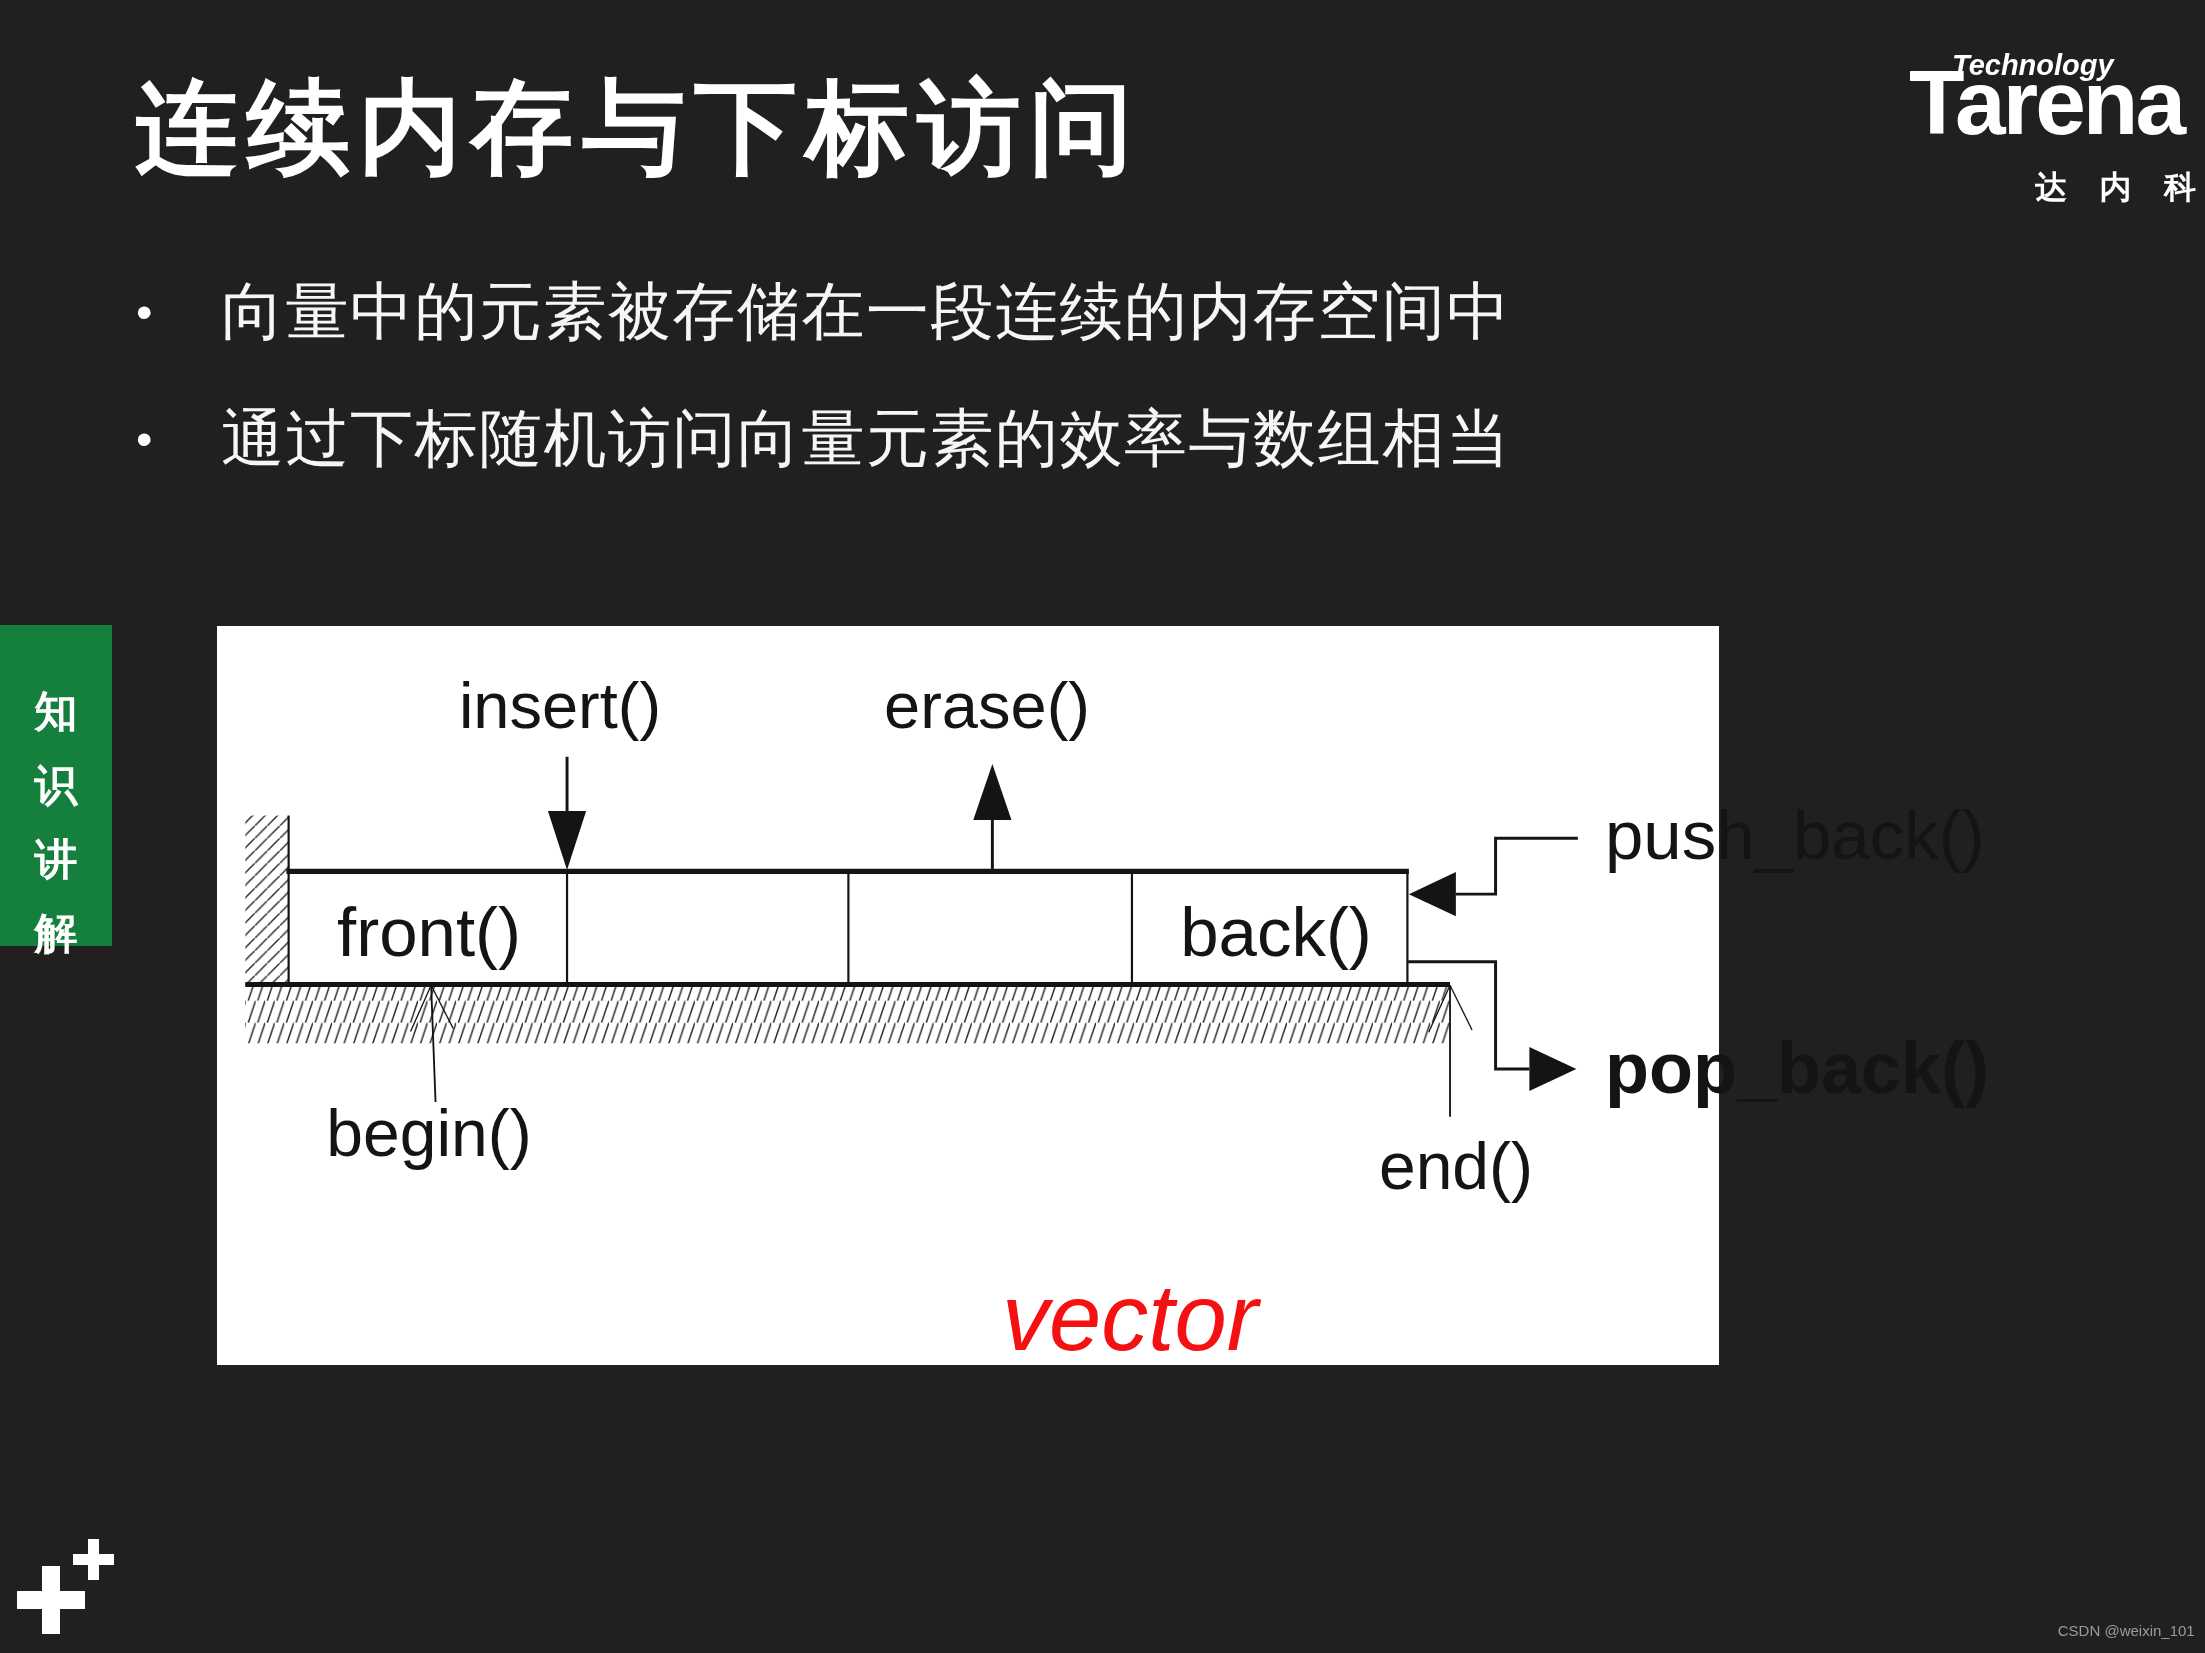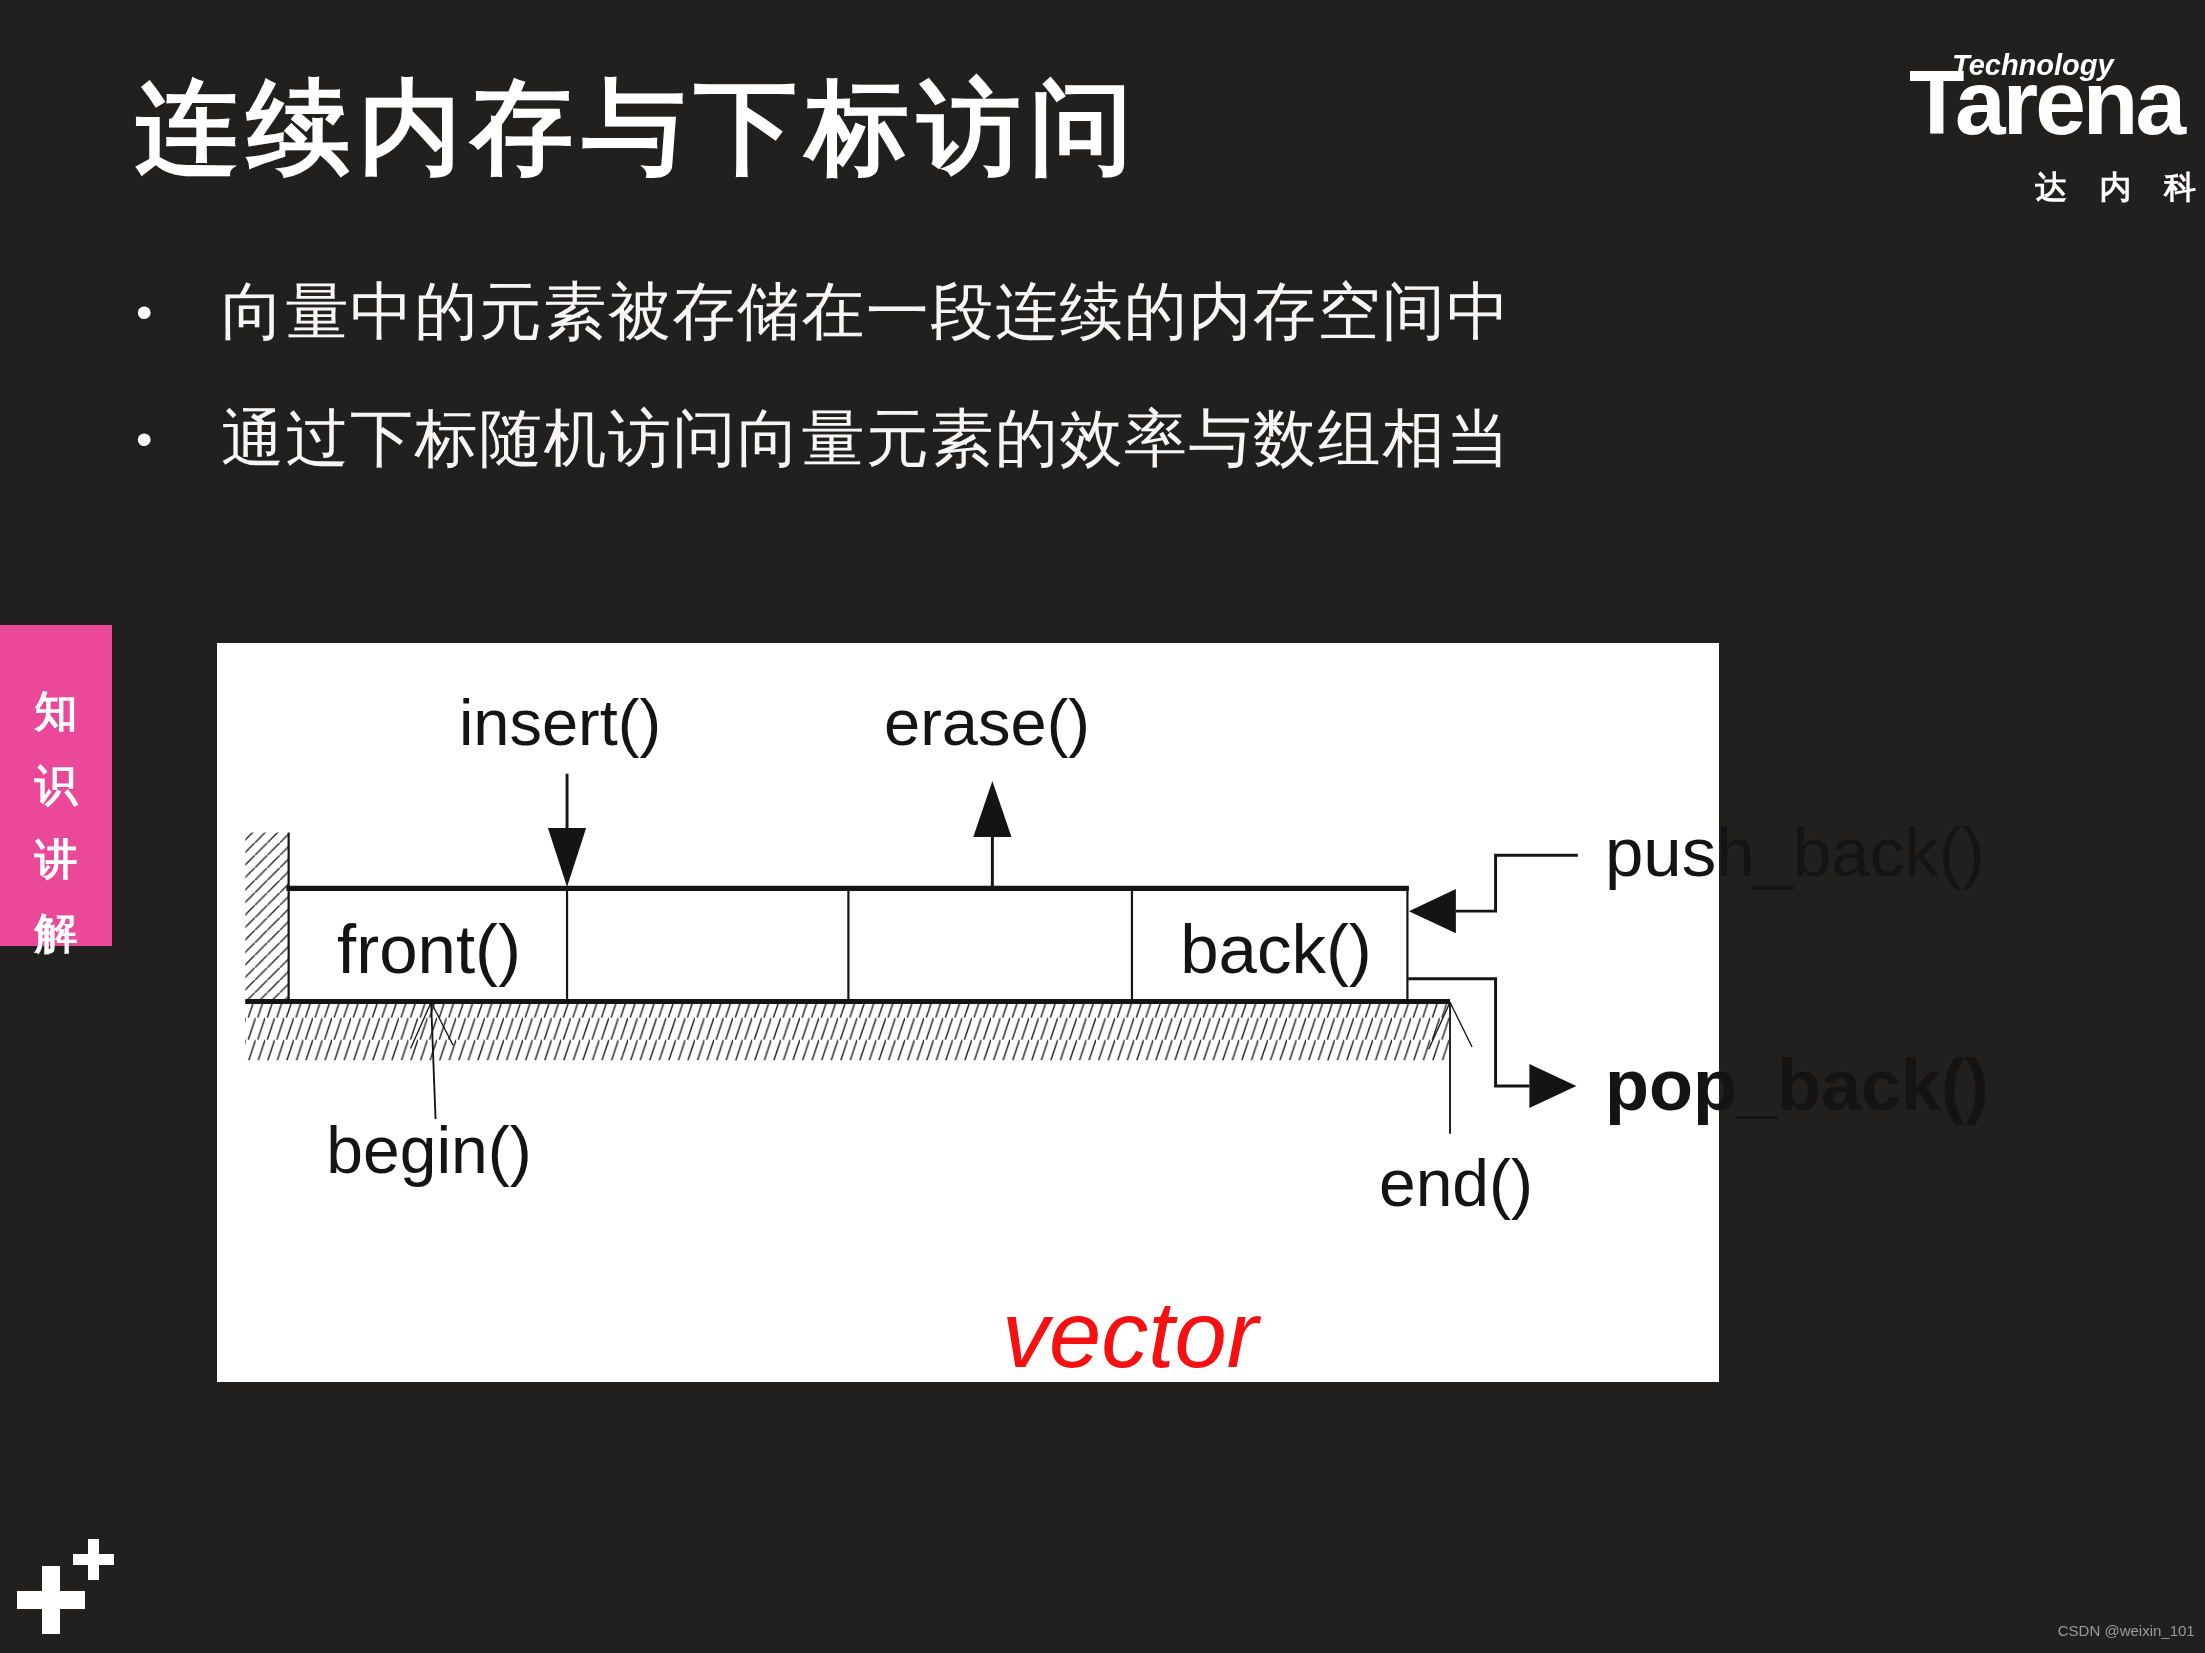--- a/index.html
+++ b/index.html
@@ -21,32 +21,31 @@
   .bullet{display:flex;align-items:flex-start;margin-bottom:46px;height:81px;}
   .bullet .dot{width:85px;font-size:47px;color:#ffffff;line-height:81px;}
   .bullet .txt{font-size:63px;letter-spacing:1.5px;color:#f6f6f6;font-weight:400;line-height:81px;white-space:nowrap;}
   
   .logo-tech{position:absolute;left:1952px;top:49px;font-size:29px;font-style:italic;font-weight:700;color:#ffffff;}
   .logo-brand{position:absolute;left:1909px;top:44px;font-size:91px;font-weight:900;letter-spacing:-2.9px;color:#ffffff;line-height:1.3;}
   .logo-cn{position:absolute;left:2035px;top:166px;font-size:32px;font-weight:700;letter-spacing:11.8px;color:#ffffff;white-space:nowrap;}
   
   .side-tab{
     position:absolute;left:0;top:625px;width:112px;height:321px;
-    background:#ec4899;cursor:pointer;
+    background:#15803d;cursor:pointer;
   }
   .side-tab .vtext{
     margin:50px auto 0 auto;width:44px;
     font-size:43px;font-weight:700;color:#ffffff;
     line-height:1.72;word-break:break-all;text-align:center;
   }
   
   .diagram{
     position:absolute;left:217px;top:626px;width:1502px;height:739px;
     background:#ffffff;
-    margin-top:17px;
   }
   .diagram svg{position:absolute;left:0;top:0;}
   .dlabel{
     position:absolute;color:#141414;line-height:1;white-space:nowrap;
     font-family:"Liberation Sans", sans-serif;
   }
   .center{transform:translateX(-50%);}
   .lbl-insert{left:343px;top:47px;font-size:65px;}
   .lbl-erase{left:770px;top:47px;font-size:65px;}
   .lbl-front{left:212px;top:272px;font-size:69px;}

